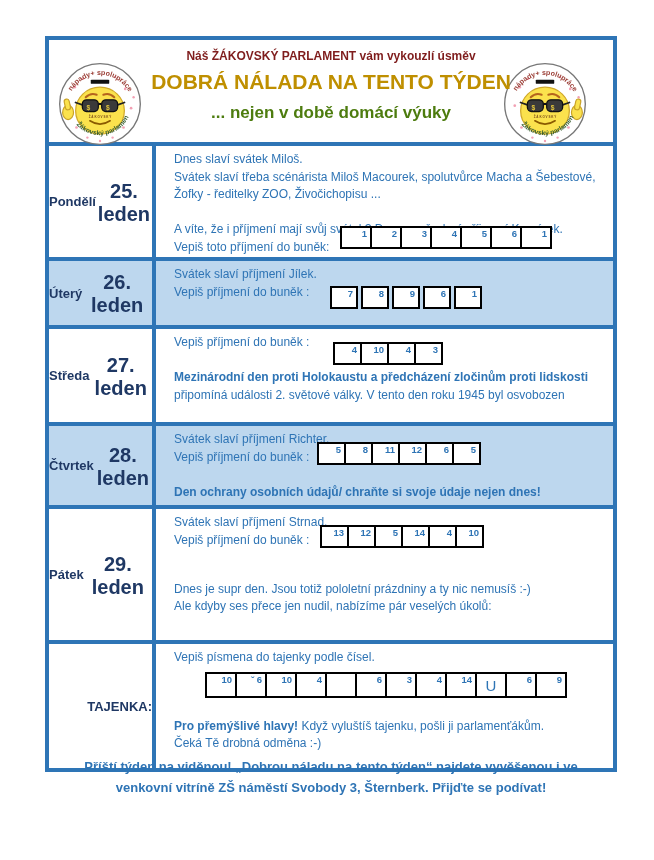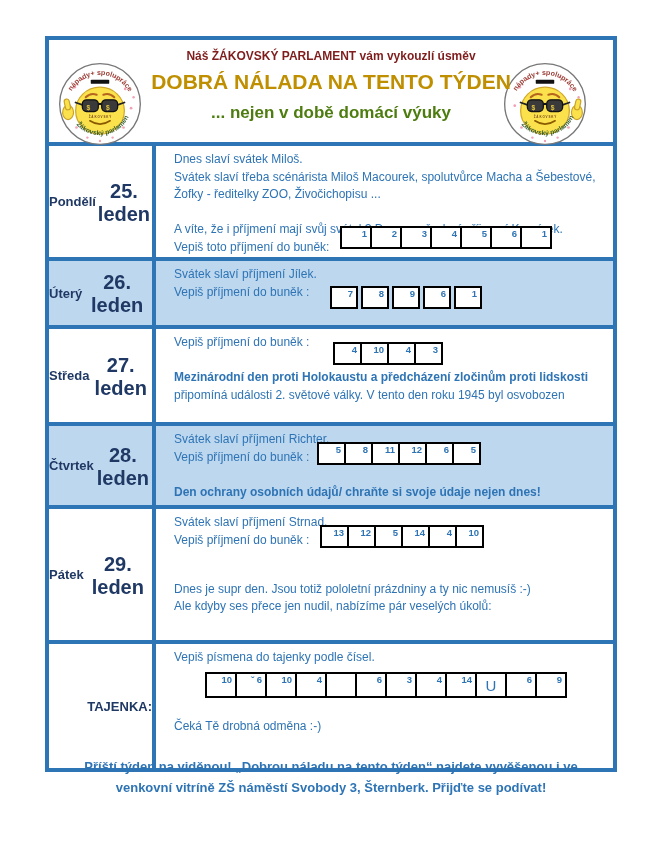--- a/index.html
+++ b/index.html
@@ -330,20 +330,21 @@
     </div>
   </div>
 
   <div class="row r-taj">
     <div class="day-cell">
       <div class="taj-label">TAJENKA:</div>
     </div>
     <div class="content-cell">
       <div class="line">Vepiš písmena do tajenky podle čísel.</div>
       <div class="spacer" style="height:51px;"></div>
+      <div class="line"><span class="b">Pro přemýšlivé hlavy!</span><span> Když vyluštíš tajenku, pošli ji parlamenťákům.</span></div>
       <div class="line">Čeká Tě drobná odměna :-)</div>
       <div class="boxstrip joined wide tall" style="left:49px; top:28px;">
           <div class="boxcell">
             <span class="cellnum">10</span>
           </div>
           <div class="boxcell">
             <span class="cellnum">ˇ 6</span>
           </div>
           <div class="boxcell">
             <span class="cellnum">10</span>

